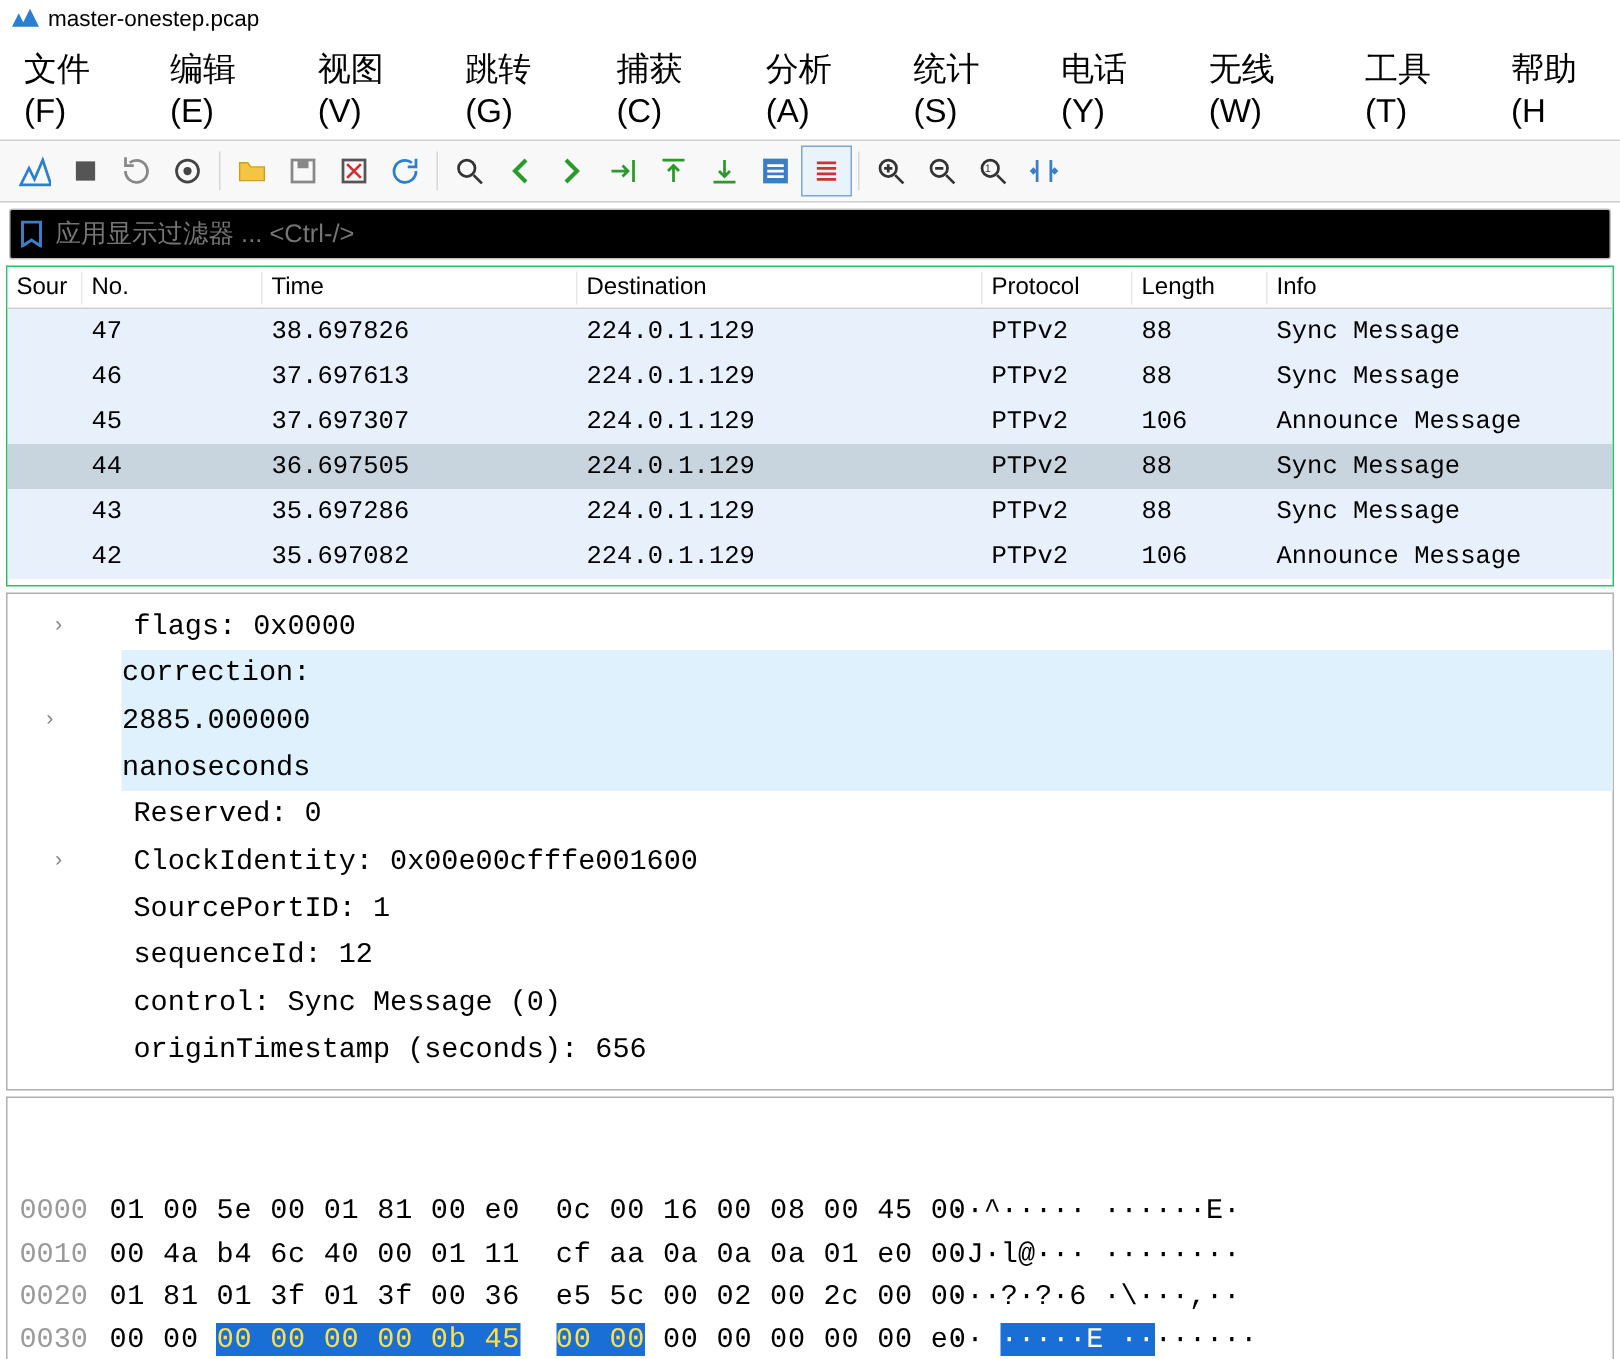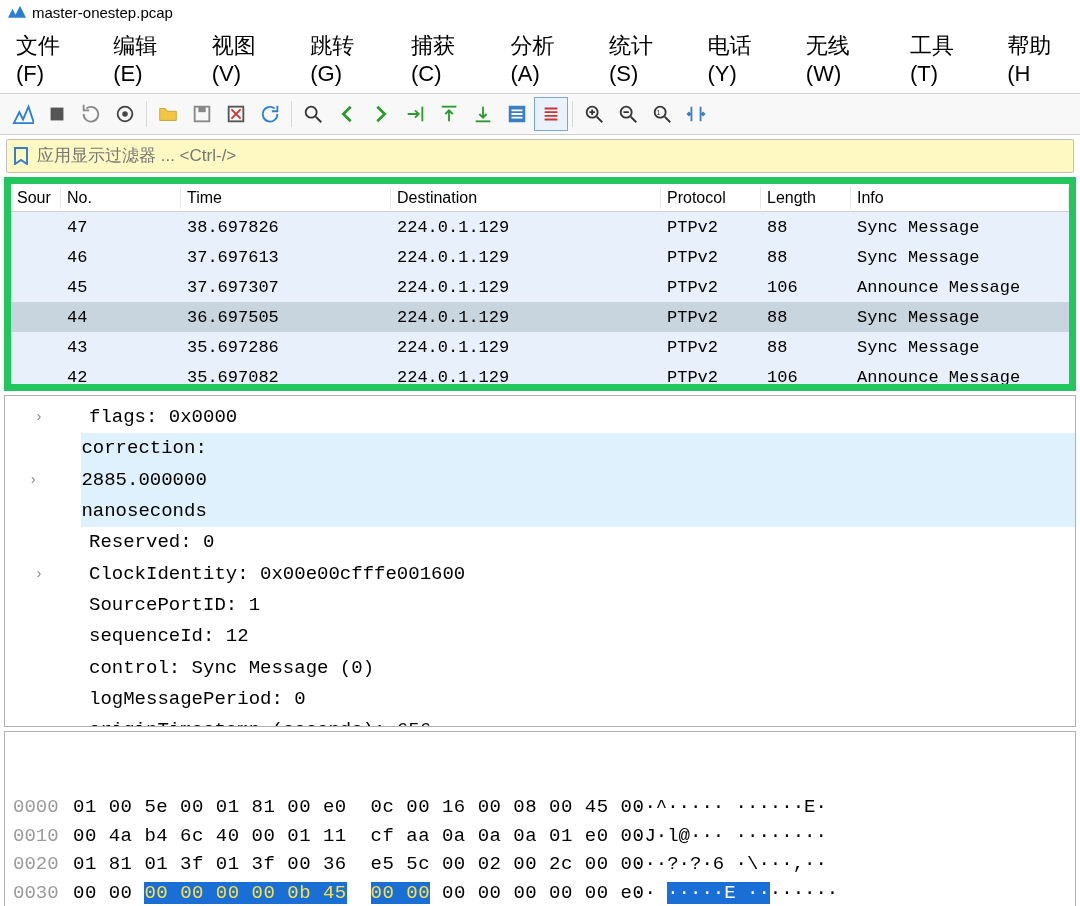--- a/index.html
+++ b/index.html
@@ -39,32 +39,32 @@
     display: flex; align-items: center; justify-content: center;
     color: #555;
   }
   .tb-sep { width: 1px; height: 26px; background: #d8d8d8; margin: 0 4px; }
   .tb-btn svg { width: 22px; height: 22px; }
   .filterbar {
     display: flex; align-items: center;
     border: 1px solid #c0c0c0;
     margin: 4px 6px;
     height: 34px;
-    background: #fef9c3;
+    background: #000000;
     border-radius: 2px;
   }
   .filterbar .bm { width: 20px; display:flex; align-items:center; justify-content:center; color:#3b7ec4; margin:0 4px;}
   .filterbar input {
     border: none; outline: none;
     flex: 1; font-size: 17px; color: #888;
     font-family: inherit; background: transparent;
     padding: 4px 2px;
   }
   .packet-list {
-    border: 7px solid #22c55e;
+    border: 1px solid #22c55e;
     margin: 0 4px;
     height: 214px;
     overflow: hidden;
     font-family: Consolas, "Courier New", monospace;
     font-size: 17px;
     position: relative;
   }
   .pl-header, .pl-row {
     display: grid;
     grid-template-columns: 50px 120px 210px 270px 100px 90px 1fr;
@@ -381,25 +381,20 @@
       <span class="d-text">sequenceId: 12</span>
     </div>
     <div class="d-line">
       <span class="d-caret"></span>
       <span class="d-indent"></span>
       <span class="d-text">control: Sync Message (0)</span>
     </div>
     <div class="d-line">
       <span class="d-caret"></span>
       <span class="d-indent"></span>
-      <span class="d-text">logMessagePeriod: 0</span>
-    </div>
-    <div class="d-line">
-      <span class="d-caret"></span>
-      <span class="d-indent"></span>
       <span class="d-text">originTimestamp (seconds): 656</span>
     </div>
   </div>
 
 <div class="hex-pane" id="hex-pane">
   <div class="hex-row"><span class="hex-off">0000</span><span class="hex-bytes">01 00 5e 00 01 81 00 e0  0c 00 16 00 08 00 45 00</span><span class="hex-ascii">··^····· ······E·</span></div><div class="hex-row"><span class="hex-off">0010</span><span class="hex-bytes">00 4a b4 6c 40 00 01 11  cf aa 0a 0a 0a 01 e0 00</span><span class="hex-ascii">·J·l@··· ········</span></div><div class="hex-row"><span class="hex-off">0020</span><span class="hex-bytes">01 81 01 3f 01 3f 00 36  e5 5c 00 02 00 2c 00 00</span><span class="hex-ascii">···?·?·6 ·\···,··</span></div><div class="hex-row"><span class="hex-off">0030</span><span class="hex-bytes">00 00 <span class="hb-sel">00 00 00 00 0b 45</span>  <span class="hb-sel">00 00</span> 00 00 00 00 00 e0</span><span class="hex-ascii">·· <span class="ha-sel">·····E ··</span>······</span></div><div class="hex-row"><span class="hex-off">0040</span><span class="hex-bytes">0c ff fe 00 16 00 00 01  00 0c 00 00 00 00 00 00</span><span class="hex-ascii">········ ········</span></div><div class="hex-row"><span class="hex-off">0050</span><span class="hex-bytes">02 90 1d d8 1d 53 f4 ba  </span><span class="hex-ascii">·····S·· </span></div><div class="watermark">
     <span class="bubble"></span><span class="bubble" style="width:20px;height:18px;"></span>
     <span>TopSemic嵌入式</span>
   </div>
 </div>

